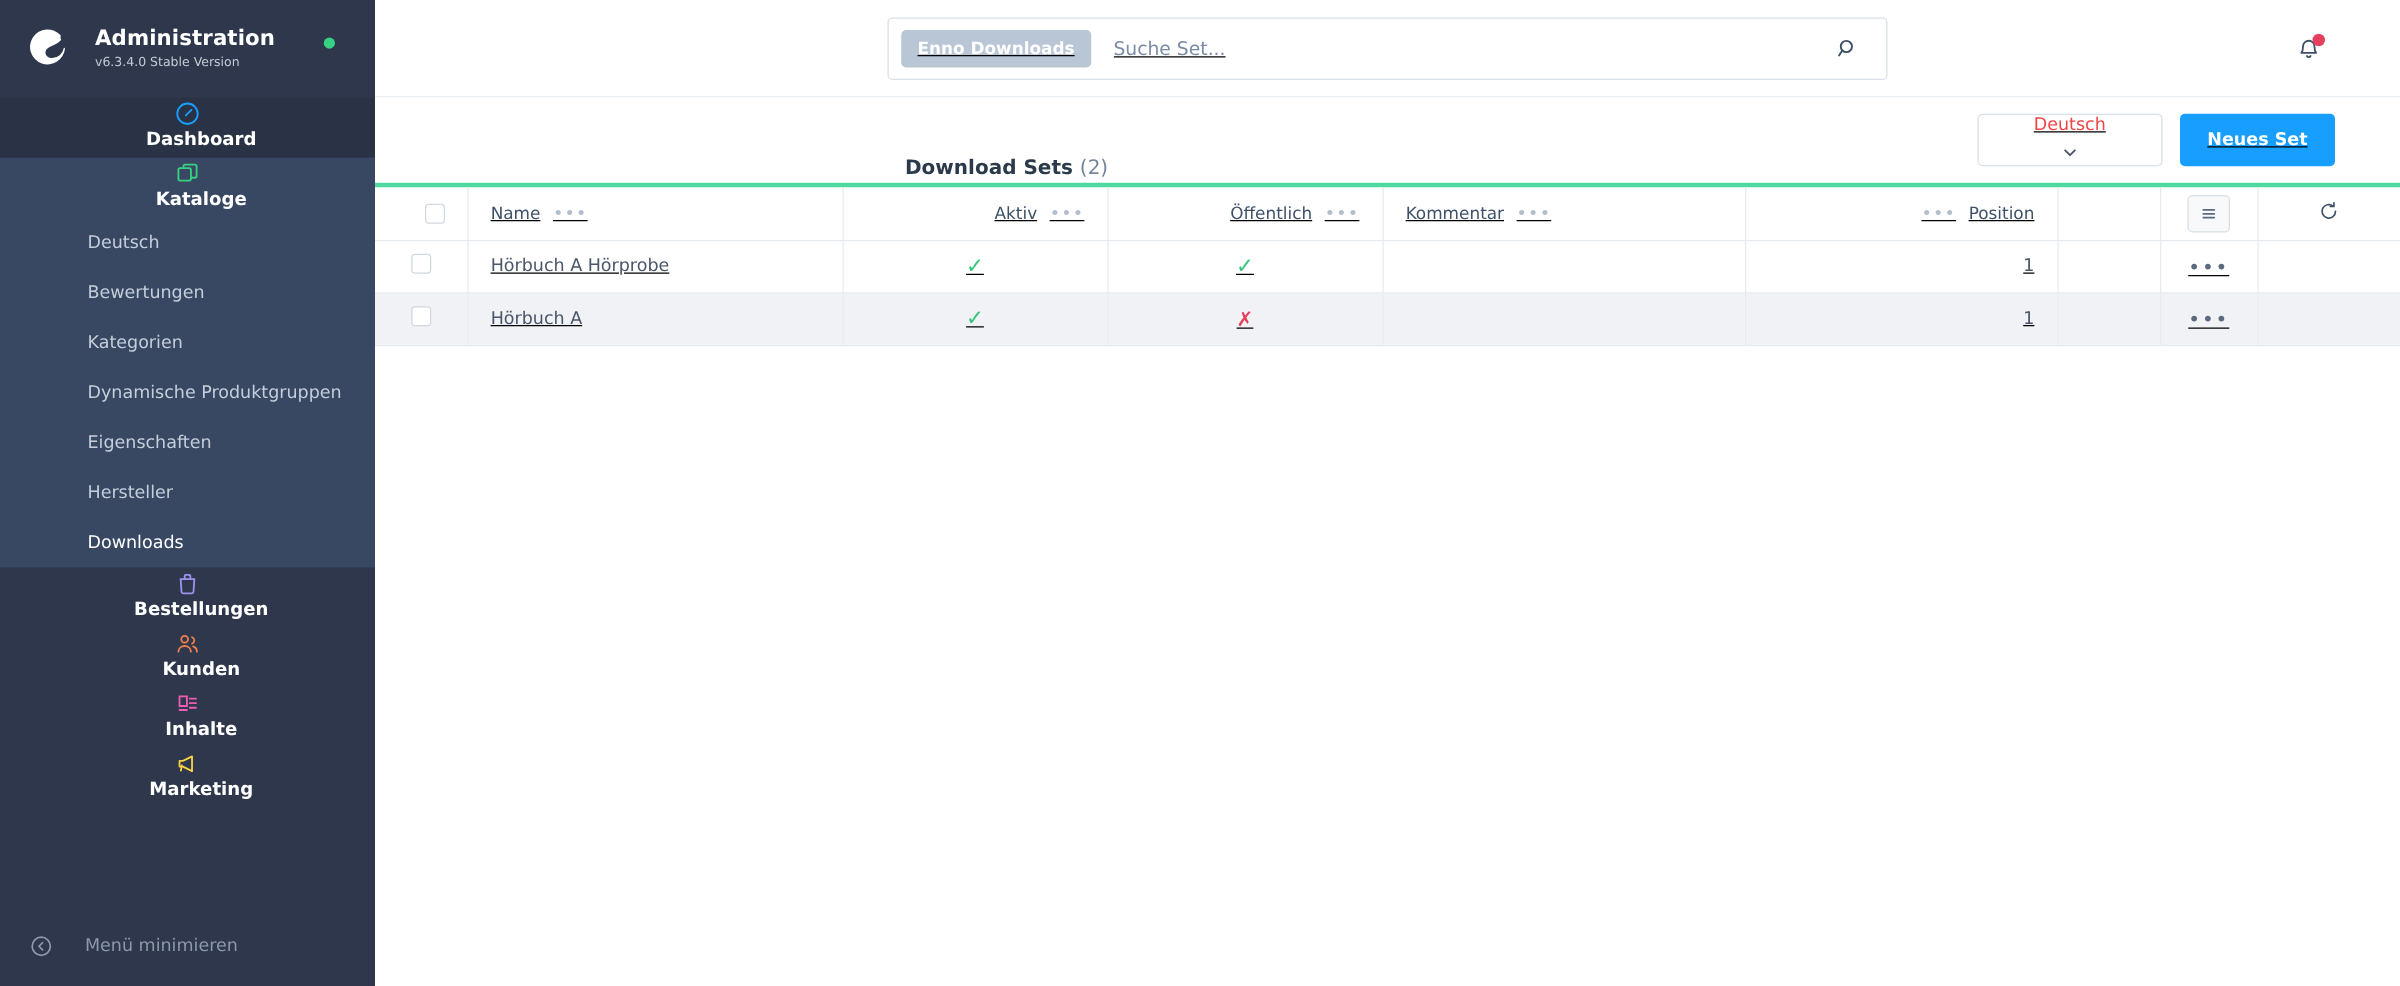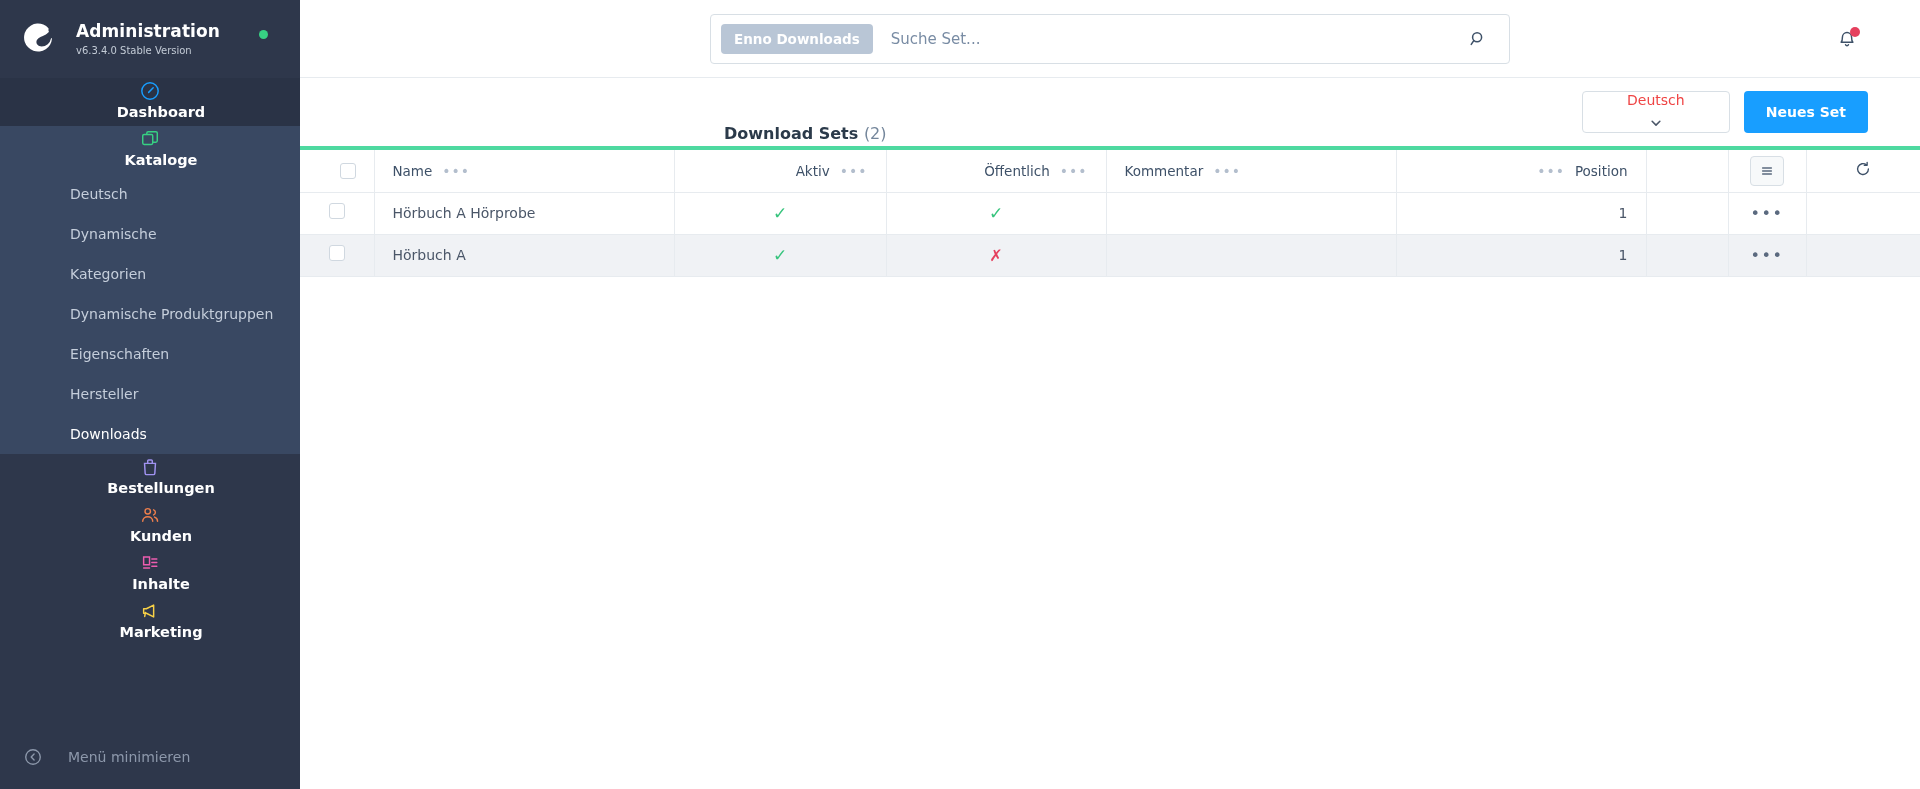--- a/index.html
+++ b/index.html
@@ -68,21 +68,21 @@
   .nav-footer {
     height: 64px;
     display: flex; align-items: center;
     padding-left: 20px;
     border-top: 0;
   }
   .nav-footer .ico { width: 26px; flex: 0 0 26px; display:flex; align-items:center; justify-content:center;}
   .nav-footer .lbl { margin-left: 22px; font-size: 14px; color: #8d98ab; }
 
   
-  .main { flex: 1 1 auto; height: 789px; display: flex; flex-direction: column; background: #fff; min-width: 0;}
+  .main { flex: 1 1 auto; height: 789px; display: flex; flex-direction: column; background: #fff; min-width: 0; text-decoration: underline;}
 
   .topbar {
     height: 78px; flex: 0 0 78px;
     display: flex; align-items: center; justify-content: center;
     border-bottom: 1px solid #e7ebef;
     background: #fff;
     position: relative;
   }
   .searchbar {
     width: 800px; height: 50px;
@@ -247,21 +247,21 @@
               <path d="M7.5 6V4.5A1.5 1.5 0 0 1 9 3h8.5A1.5 1.5 0 0 1 19 4.5V13a1.5 1.5 0 0 1-1.5 1.5H14"></path>
             </svg>
           </span>
           <span class="lbl">Kataloge</span>
         </div>
 
         <div class="sub-item">
           <span>Deutsch</span>
         </div>
         <div class="sub-item">
-          <span>Dynamische</span>
+          <span>Bewertungen</span>
         </div>
         <div class="sub-item">
           <span>Kategorien</span>
         </div>
         <div class="sub-item">
           <span>Dynamische Produktgruppen</span>
         </div>
         <div class="sub-item">
           <span>Eigenschaften</span>
         </div>

